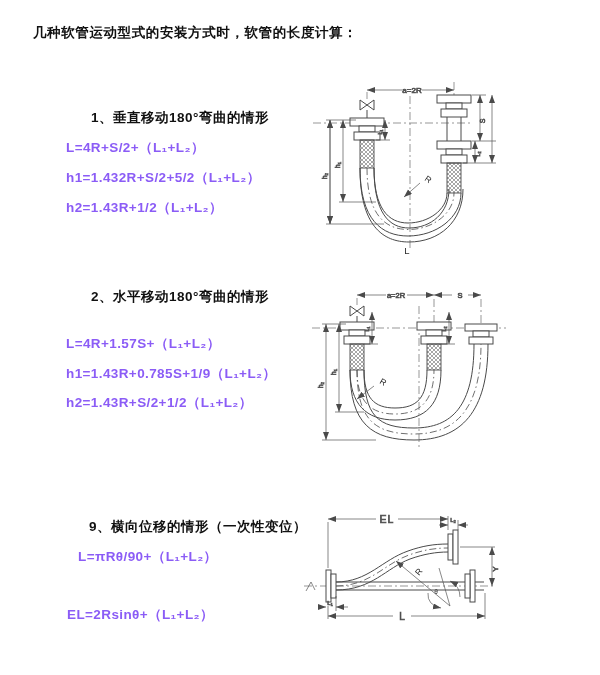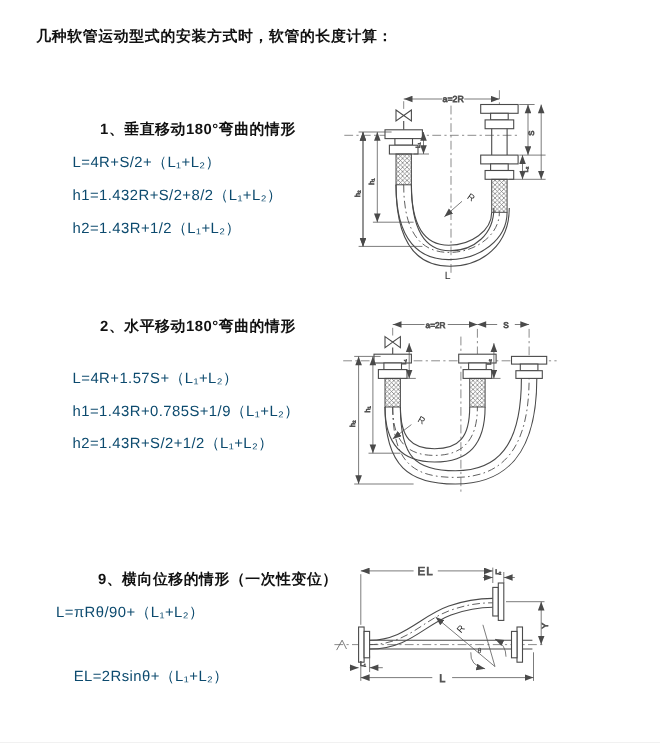--- a/index.html
+++ b/index.html
@@ -1,48 +1,48 @@
 <!DOCTYPE html>
 <html><head>
 <meta charset="utf-8">
 <style>
   html,body{margin:0;padding:0;background:#e8e8e8;}
   .page{position:relative;width:600px;height:675px;background:#ffffff;overflow:hidden;
         font-family:"Liberation Sans","DejaVu Sans",sans-serif;color:#1a1a1a;}
   .abs{position:absolute;white-space:nowrap;}
   .title{font-size:13.5px;font-weight:bold;letter-spacing:0.6px;color:#111;}
   .heading{font-size:13.5px;font-weight:bold;letter-spacing:0.5px;color:#111;margin-left:44px;}
-  .formula{font-size:13.5px;font-weight:normal;letter-spacing:0.4px;color:#0c4a6e;}
+  .formula{font-size:13.5px;font-weight:bold;letter-spacing:0.4px;color:#8b5cf6;}
   svg{position:absolute;overflow:visible;}
   svg text{font-family:"Liberation Sans","DejaVu Sans",sans-serif;fill:#2b2b2b;}
   .ln{stroke:#4a4a4a;stroke-width:1;fill:none;}
   .thin{stroke:#555;stroke-width:0.7;fill:none;}
   .chain{stroke:#6a6a6a;stroke-width:0.7;fill:none;stroke-dasharray:8 3 2 3;}
   .hdash{stroke:#4a4a4a;stroke-width:0.8;fill:none;stroke-dasharray:7 3 1.5 3;}
   .plate{fill:#ffffff;stroke:#4a4a4a;stroke-width:1;}
 </style>
 </head>
 <body>
 
 <div class="page">
 
   <div class="abs title" style="left:33px;top:24px;">几种软管运动型式的安装方式时，软管的长度计算：</div>
 
   <div class="abs heading" style="left:47px;top:109px;">1、垂直移动180°弯曲的情形</div>
   <div class="abs formula" style="left:66px;top:139px;">L=4R+S/2+（L₁+L₂）</div>
-  <div class="abs formula" style="left:66px;top:169px;">h1=1.432R+S/2+8/2（L₁+L₂）</div>
+  <div class="abs formula" style="left:66px;top:169px;">h1=1.432R+S/2+5/2（L₁+L₂）</div>
   <div class="abs formula" style="left:66px;top:199px;">h2=1.43R+1/2（L₁+L₂）</div>
 
   <div class="abs heading" style="left:47px;top:288px;">2、水平移动180°弯曲的情形</div>
   <div class="abs formula" style="left:66px;top:335px;">L=4R+1.57S+（L₁+L₂）</div>
   <div class="abs formula" style="left:66px;top:365px;">h1=1.43R+0.785S+1/9（L₁+L₂）</div>
   <div class="abs formula" style="left:66px;top:394px;">h2=1.43R+S/2+1/2（L₁+L₂）</div>
 
   <div class="abs heading" style="left:45px;top:518px;">9、横向位移的情形（一次性变位）</div>
-  <div class="abs formula" style="left:51px;top:548px;">L=πRθ/90+（L₁+L₂）</div>
+  <div class="abs formula" style="left:78px;top:548px;">L=πRθ/90+（L₁+L₂）</div>
   <div class="abs formula" style="left:67px;top:606px;">EL=2Rsinθ+（L₁+L₂）</div>
 
   <svg style="left:306px;top:76px;" width="270" height="182" viewBox="0 0 270 182">
     <defs>
       <pattern id="braid1" width="4" height="4" patternUnits="userSpaceOnUse">
         <path d="M0,4 L4,0 M0,0 L4,4" stroke="#6b6b6b" stroke-width="0.6"></path>
       </pattern>
       <marker id="ae1" markerWidth="9" markerHeight="7" refX="8" refY="3" orient="auto" markerUnits="userSpaceOnUse">
         <path d="M0,0 L8,3 L0,6 Z" fill="#4a4a4a"></path>
       </marker>

